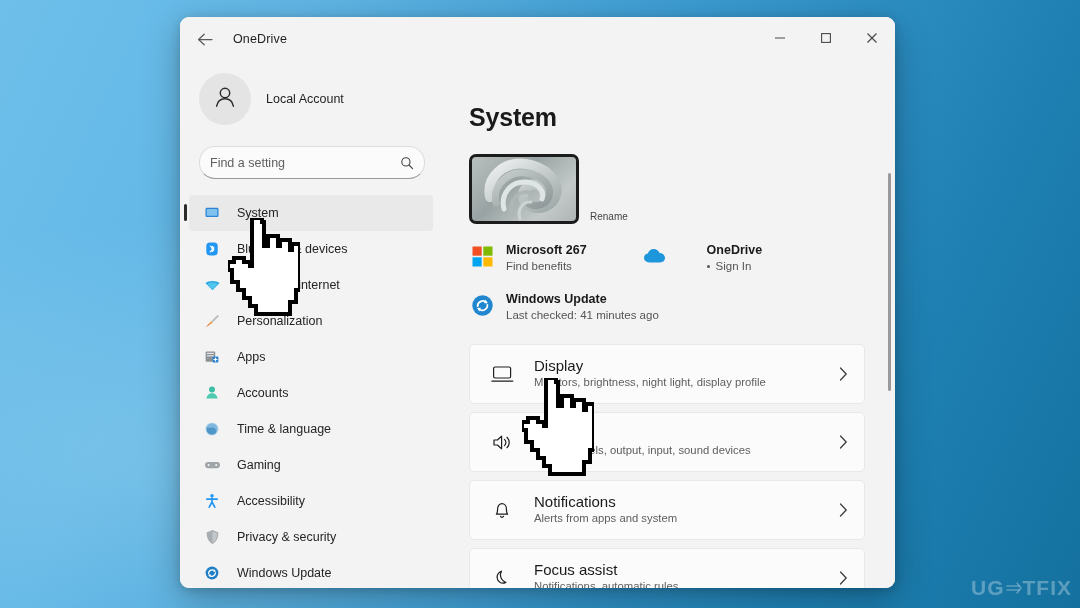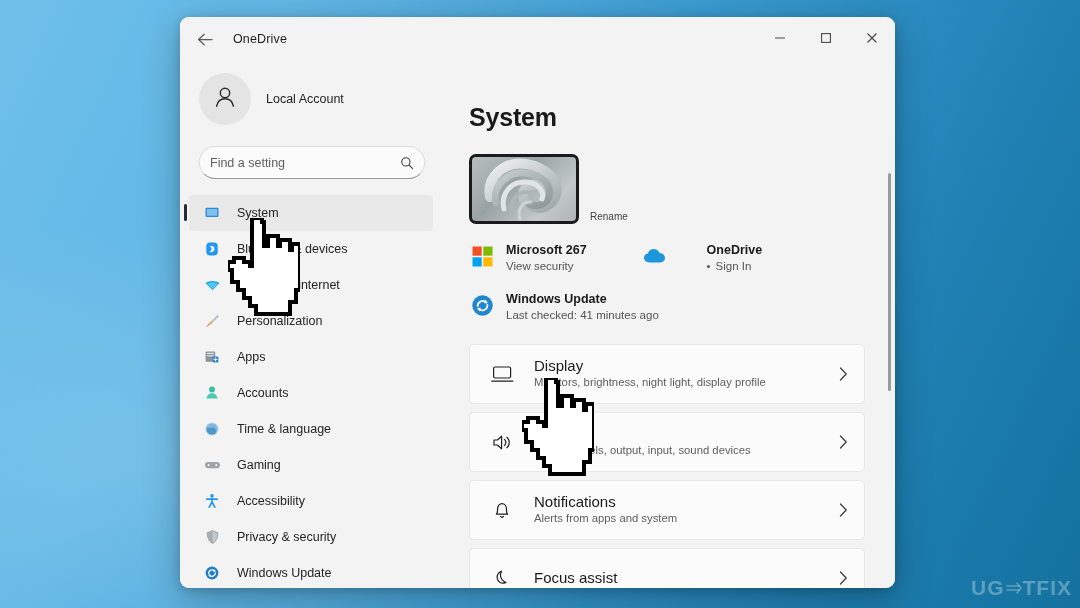--- a/index.html
+++ b/index.html
@@ -518,21 +518,21 @@
                   <svg width="21" height="21" viewBox="0 0 21 21">
                     <rect x="0.5" y="0.5" width="9.2" height="9.2" fill="#f25022"></rect>
                     <rect x="11.3" y="0.5" width="9.2" height="9.2" fill="#7fba00"></rect>
                     <rect x="0.5" y="11.3" width="9.2" height="9.2" fill="#00a4ef"></rect>
                     <rect x="11.3" y="11.3" width="9.2" height="9.2" fill="#ffb900"></rect>
                   </svg>
                 </span>
                 <div class="info-text">
                   <div class="info-title">Microsoft 267</div>
                   <div class="info-sub">
-                    <span>View security</span>
+                    <span>Find benefits</span>
                   </div>
                 </div>
               </div>
 
               <div class="info-cell second">
                 <span class="info-ico">
                   <svg width="24" height="18" viewBox="0 0 24 18">
                     <path d="M6.4 15.4 C3.1 15.4 1 13.3 1 10.8 C1 8.6 2.7 6.8 4.9 6.6 C5.5 3.9 7.9 2 10.8 2
                              C13.5 2 15.8 3.7 16.6 6.1 C19.6 6.2 22 8.3 22 11 C22 13.5 19.8 15.4 17 15.4 Z" fill="#1e96dc"></path>
                   </svg>
@@ -630,20 +630,21 @@
 
             <div class="card">
               <span class="card-ico">
                 <svg width="20" height="20" viewBox="0 0 20 20">
                   <path d="M13.8 14.4 C9.8 16.4 5.6 14.2 5.2 10 C4.9 6.6 7 4 9.6 3.2
                            C7.6 6 7.8 11.6 13.8 14.4 Z" fill="none" stroke="#1f1f1f" stroke-width="1.2" stroke-linejoin="round"></path>
                 </svg>
               </span>
               <div class="card-txt">
                 <div class="card-title">Focus assist</div>
+                <div class="card-sub">Notifications, automatic rules</div>
               </div>
               <span class="card-chev">
                 <svg width="11" height="16" viewBox="0 0 11 16">
                   <path d="M2.5 2 L8.2 8 L2.5 14" fill="none" stroke="#3a3a3a" stroke-width="1.25" stroke-linecap="round" stroke-linejoin="round"></path>
                 </svg>
               </span>
             </div>
 
           </div>
         </div>

